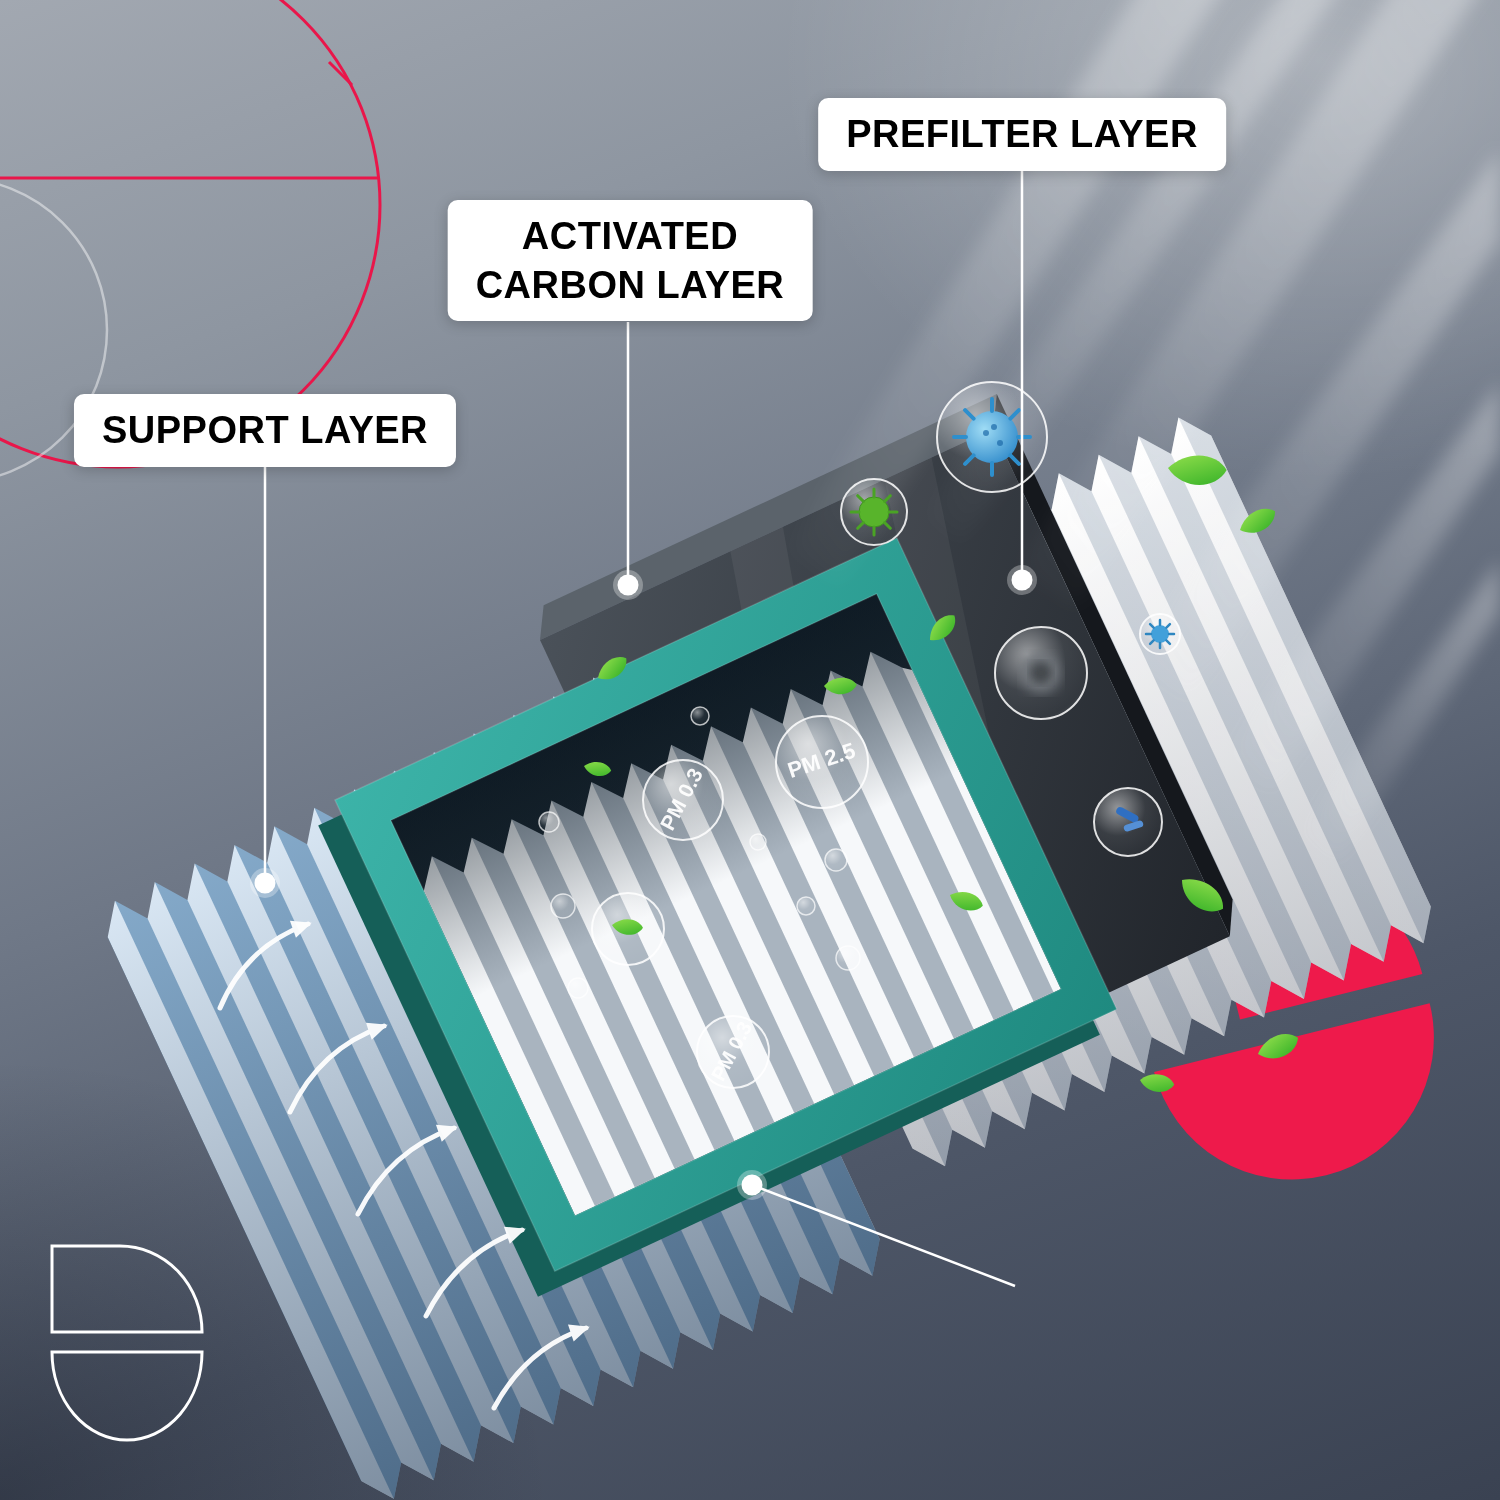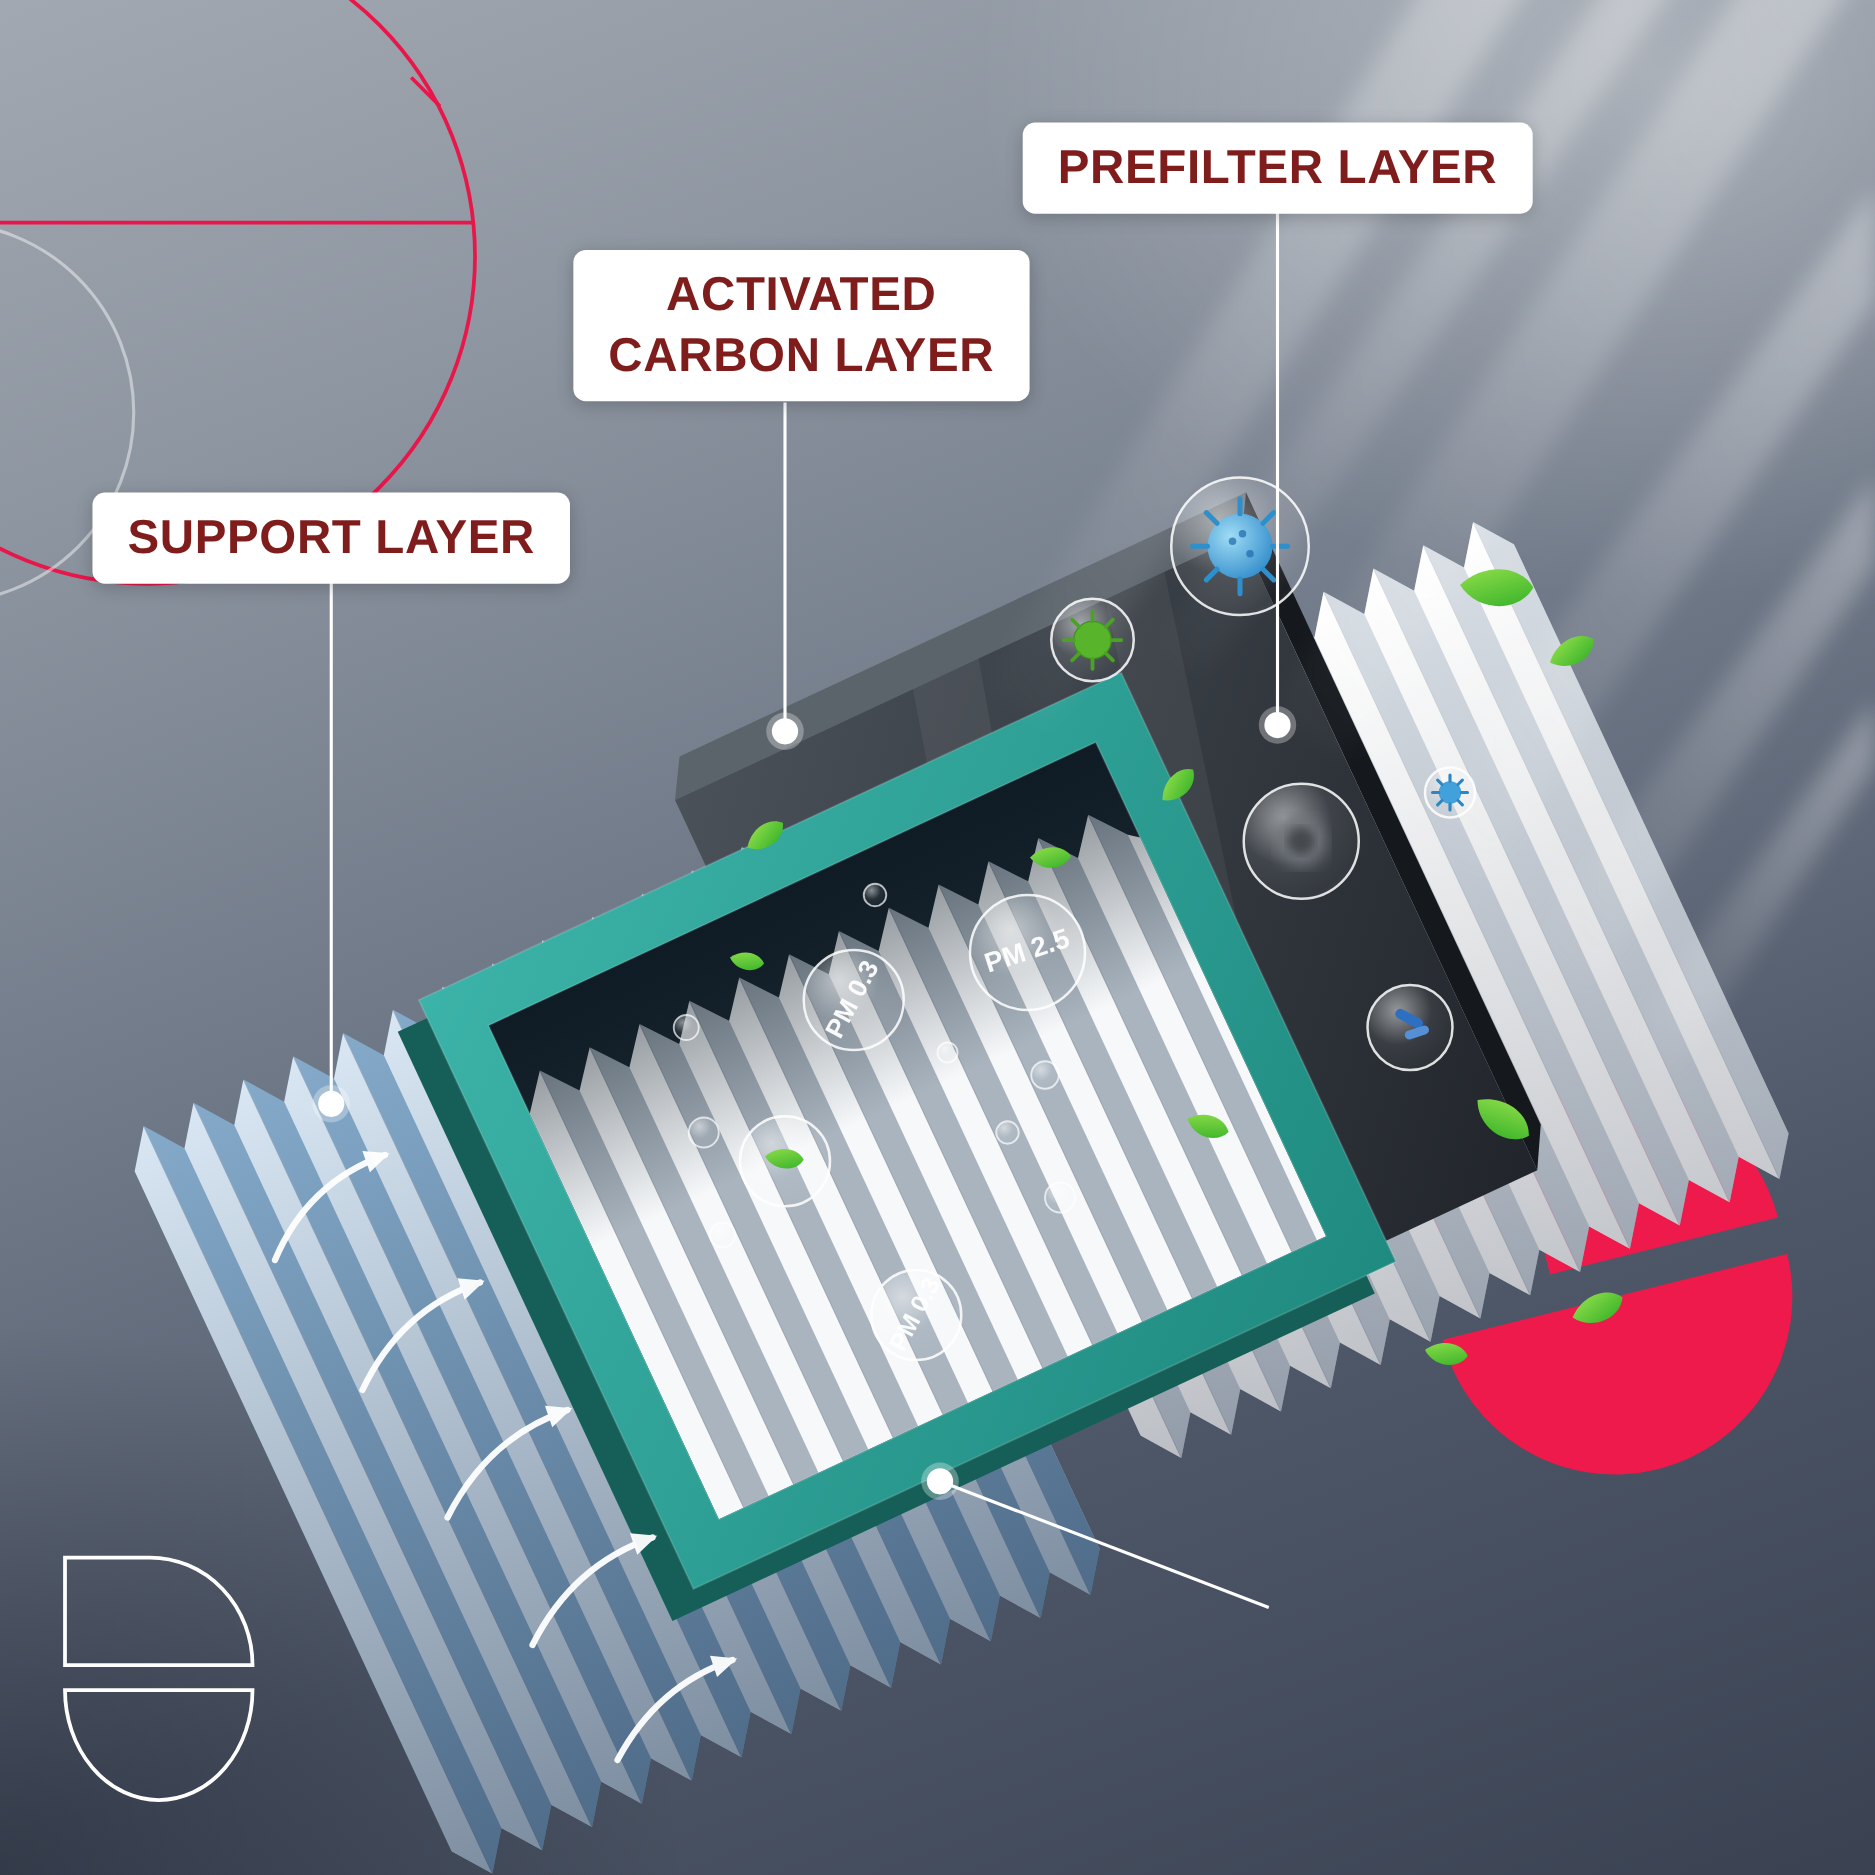--- a/index.html
+++ b/index.html
@@ -8,25 +8,25 @@
     font-family:"Liberation Sans",sans-serif;
     background:
       radial-gradient(900px 700px at 88% 4%, rgba(255,255,255,.30), rgba(255,255,255,0) 60%),
       radial-gradient(1000px 800px at 0% 100%, rgba(8,12,22,.38), rgba(8,12,22,0) 55%),
       linear-gradient(160deg,#a2a8b1 0%,#8e96a1 20%,#6f7887 46%,#4e5768 72%,#3a4252 100%);
   }
   svg.scene{position:absolute;left:0;top:0;z-index:1;}
   .layer-label{
     position:absolute;transform:translateX(-50%);z-index:3;
     background:#fff;border-radius:10px;padding:12px 28px;text-align:center;
-    font-weight:700;font-size:38px;line-height:1.28;color:#7f1d1d;
+    font-weight:700;font-size:38px;line-height:1.28;color:#000000;
     letter-spacing:.5px;white-space:nowrap;box-shadow:0 3px 14px rgba(0,0,0,.20);
   }
   #lbl-prefilter{left:1022px;top:98px;}
-  #lbl-activated{left:630px;top:200px;margin-left:11px;}
+  #lbl-activated{left:630px;top:200px;}
   #lbl-support{left:265px;top:394px;}
   #lbl-meltblown{left:1120px;top:1280px;}
 </style>
 </head>
 <body>
 
 <div class="stage">
 
   <svg class="scene" width="1500" height="1500" viewBox="0 0 1500 1500" xmlns="http://www.w3.org/2000/svg">
     <defs>

